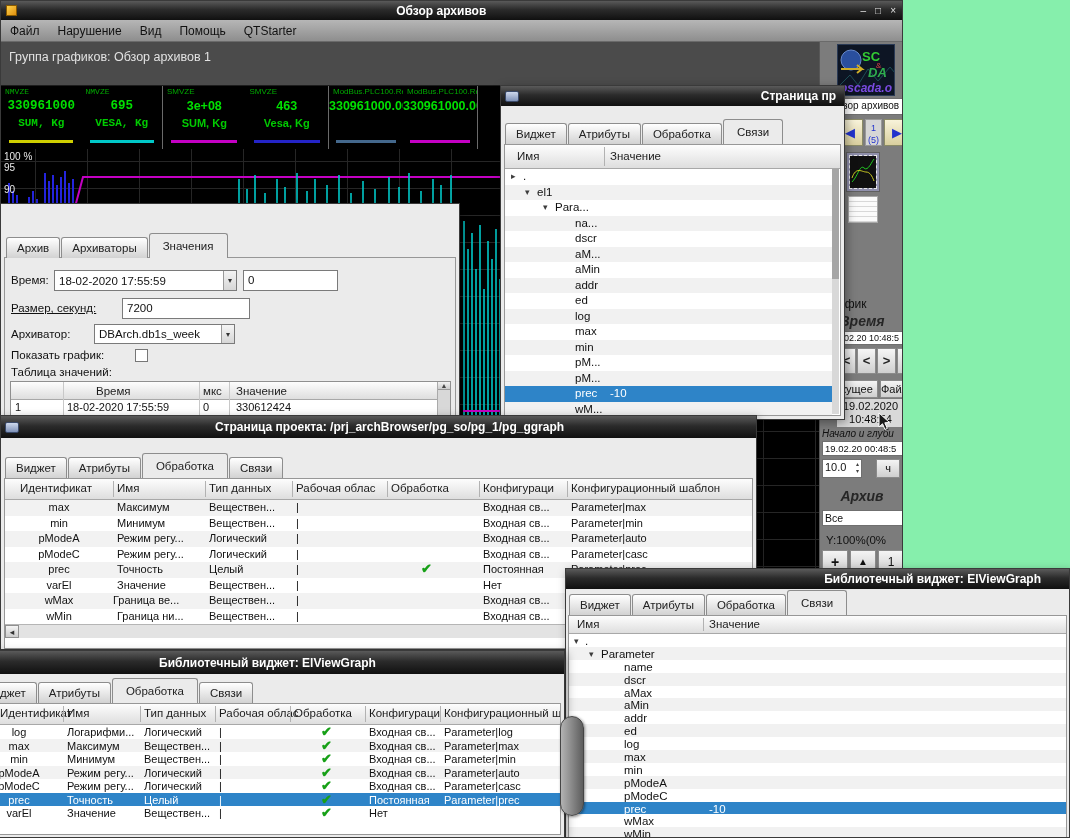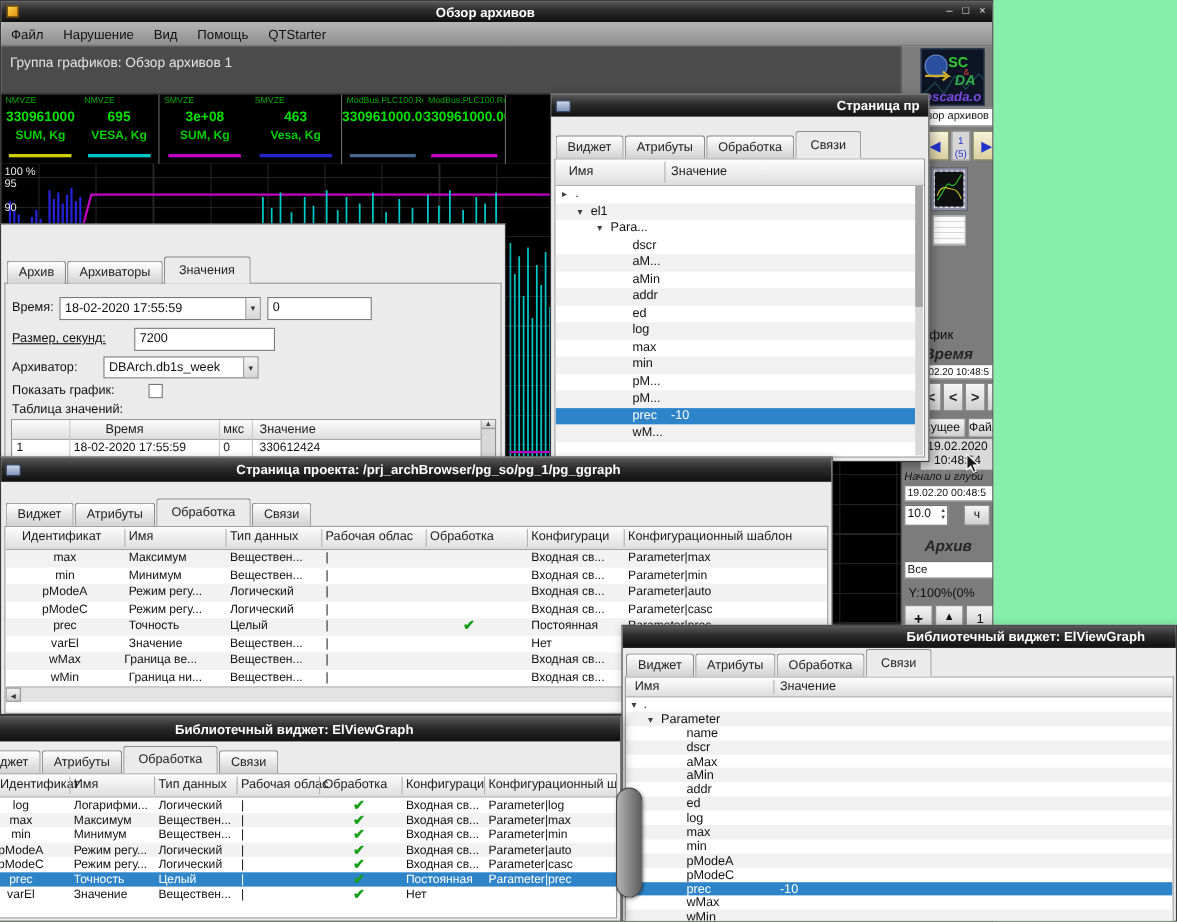--- a/index.html
+++ b/index.html
@@ -96,21 +96,21 @@
       <span class="tbt" style="flex:1;text-align:center;">Обзор архивов</span>
       <span class="winctl">
           <div class="wc" style="display: inline;">–</div>
           <div class="wc" style="display: inline;">□</div>
           <div class="wc" style="display: inline;">×</div>
         </span>
     </div>
     <div class="menubar"><div class="menu-item">Файл</div><div class="menu-item">Нарушение</div><div class="menu-item">Вид</div><div class="menu-item">Помощь</div><div class="menu-item">QTStarter</div></div>
     <div class="caption">Группа графиков: Обзор архивов 1</div>
     <div class="legend">
-        <div class="lgroup" style="width: 144px;">
+        <div class="lgroup" style="width: 162px; font-family: Liberation Mono, monospace;">
           <div class="lsig">
             <div class="lsig-label">NMVZE</div>
             <div class="lsig-value">330961000</div>
             <div class="lsig-unit">SUM, Kg</div>
             <div class="lsig-bar" style="background: rgb(207, 207, 0);"></div>
           </div>
           <div class="lsig">
             <div class="lsig-label">NMVZE</div>
             <div class="lsig-value">695</div>
             <div class="lsig-unit">VESA, Kg</div>
@@ -298,20 +298,23 @@
             <div class="tarrow" style="left: 6px;">▸</div>
             <div class="ttext" style="left: 18px;">.</div>
           </div>
           <div class="trow alt" style="height: 15.5px;">
             <div class="tarrow" style="left: 20px;">▾</div>
             <div class="ttext" style="left: 32px;">el1</div>
           </div>
           <div class="trow" style="height: 15.5px;">
             <div class="tarrow" style="left: 38px;">▾</div>
             <div class="ttext" style="left: 50px;">Para...</div>
+          </div>
+          <div class="trow alt" style="height: 15.5px;">
+            <div class="ttext" style="left: 70px;">na...</div>
           </div>
           <div class="trow" style="height: 15.5px;">
             <div class="ttext" style="left: 70px;">dscr</div>
           </div>
           <div class="trow alt" style="height: 15.5px;">
             <div class="ttext" style="left: 70px;">aM...</div>
           </div>
           <div class="trow" style="height: 15.5px;">
             <div class="ttext" style="left: 70px;">aMin</div>
           </div>

